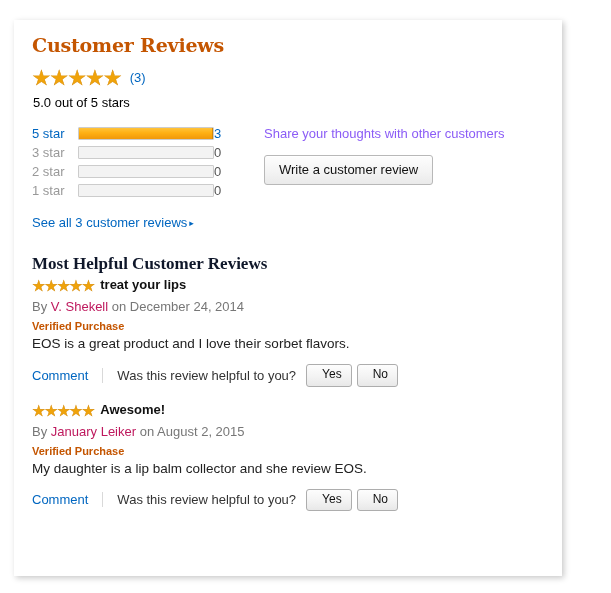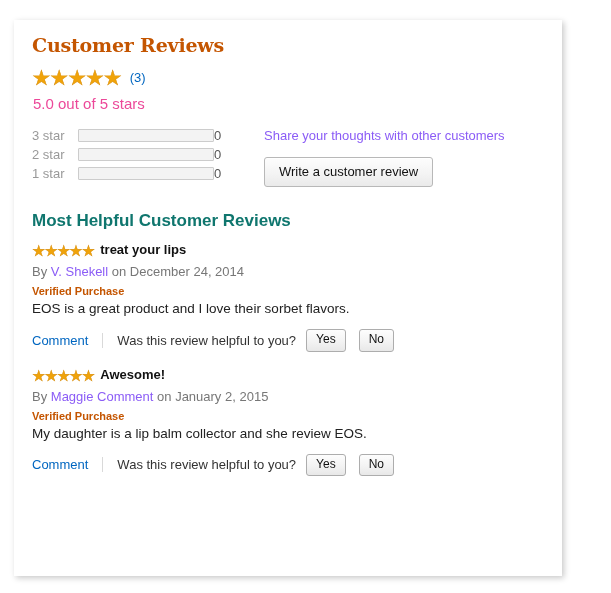--- a/index.html
+++ b/index.html
@@ -43,25 +43,25 @@
   .section-title {
     font-family: "DejaVu Serif", "Liberation Serif", serif;
     font-weight: bold;
     font-size: 19px;
     color: #C45500;
     letter-spacing: -0.2px;
     margin: 0 0 10px 0;
     line-height: 1.2;
   }
   .subsection-title {
-    font-family: Liberation Sans, sans-serif;
+    font-family: Liberation Serif, serif;
     font-weight: bold;
     font-size: 17px;
-    color: #0f766e;
-    margin: 0 0 12px 0;
+    color: #0f172a;
+    margin: 0 0 4px 0;
     line-height: 1.2;
   }
 
   
   .stars {
     display: inline-block;
     white-space: nowrap;
     color: #F0A30A;
     letter-spacing: -1px;
     line-height: 1;
@@ -72,22 +72,22 @@
 
   .count-link {
     color: #0066C0;
     font-size: 13px;
     text-decoration: none;
     margin-left: 5px;
     vertical-align: 3px;
   }
 
   .rating-text {
-    font-size: 15px;
-    color: #ec4899;
+    font-size: 13px;
+    color: #000000;
     margin: 7px 0 0 1px;
   }
 
   
   .cols {
     display: flex;
     margin-top: 14px;
   }
   .col-hist { width: 232px; flex: 0 0 232px; }
   .col-share { flex: 1 1 auto; padding-top: 2px; }
@@ -188,21 +188,21 @@
     color: #111111;
     margin-left: 6px;
     vertical-align: 2px;
   }
   .byline {
     font-size: 13px;
     color: #777777;
     margin-bottom: 6px;
   }
   .byline a {
-    color: #8b5cf6;
+    color: #be185d;
     text-decoration: none;
   }
 
   .verified {
     font-size: 11px;
     font-weight: bold;
     color: #C45500;
     margin-bottom: 3px;
   }
   .review-body {
@@ -230,22 +230,22 @@
     margin: 0 14px;
   }
   .helpful-q { margin-right: 10px; }
   .btn-vote {
     font-family: "Liberation Sans", sans-serif;
     font-size: 12px;
     color: #111111;
     background: linear-gradient(to bottom, #FDFDFD 0%, #F3F3F3 55%, #E8E8E8 100%);
     border: 1px solid #ADADAD;
     border-radius: 3px;
-    padding: 3px 9px 4px 9px;
-    margin-right: 13px;
+    padding: 3px 9px 4px 15px;
+    margin-right: 5px;
     cursor: pointer;
     line-height: 1.1;
   }
 </style>
 </head>
 <body>
 
 <div class="page-bg"></div>
 
 <div class="card">
@@ -259,20 +259,31 @@
       <div class="rating-text">5.0 out of 5 stars</div>
     </div>
 
     <div class="cols">
 
       <div class="col-hist">
         <table class="histogram">
           <tbody>
             <tr>
               <td class="hist-label">
+                <a href="#">5 star</a>
+              </td>
+              <td class="hist-bar">
+                <div class="bar-track">
+                  <div class="bar-fill" style="width:100%"></div>
+                </div>
+              </td>
+              <td class="hist-count">3</td>
+            </tr>
+            <tr>
+              <td class="hist-label">
                 <span class="dim">3 star</span>
               </td>
               <td class="hist-bar">
                 <div class="bar-track">
                   <div class="bar-fill zero" style="width:0%"></div>
                 </div>
               </td>
               <td class="hist-count zero">0</td>
             </tr>
             <tr>
@@ -293,20 +304,23 @@
               <td class="hist-bar">
                 <div class="bar-track">
                   <div class="bar-fill zero" style="width:0%"></div>
                 </div>
               </td>
               <td class="hist-count zero">0</td>
             </tr>
           </tbody>
         </table>
 
+        <div class="see-all">
+          <a href="#"><span>See all 3 customer reviews</span><span class="arrow-glyph">▸</span></a>
+        </div>
       </div>
 
       <div class="col-share">
         <div class="share-text">Share your thoughts with other customers</div>
         <button class="btn-write">Write a customer review</button>
       </div>
 
     </div>
 
     <h3 class="subsection-title reviews-head">Most Helpful Customer Reviews</h3>
@@ -329,23 +343,23 @@
         <button class="btn-vote">Yes</button>
         <button class="btn-vote">No</button>
       </div>
     </div>
 
     <div class="review">
       <div class="review-title-row">
         <span class="stars stars-sm">★★★★★</span><a href="#" class="review-title" style="text-decoration:none;">Awesome!</a>
       </div>
       <div class="byline"><span>By</span>
-        <a href="#">Maggie Comment</a>
+        <a href="#">January Leiker</a>
         <span>on</span>
-        <span>January 2, 2015</span>
+        <span>August 2, 2015</span>
       </div>
       <div class="verified">Verified Purchase</div>
       <div class="review-body">My daughter is a lip balm collector and she review EOS.</div>
       <div class="helpful-row">
         <a href="#" class="comment-link">Comment</a>
         <span class="vsep"></span>
         <span class="helpful-q">Was this review helpful to you?</span>
         <button class="btn-vote">Yes</button>
         <button class="btn-vote">No</button>
       </div>

